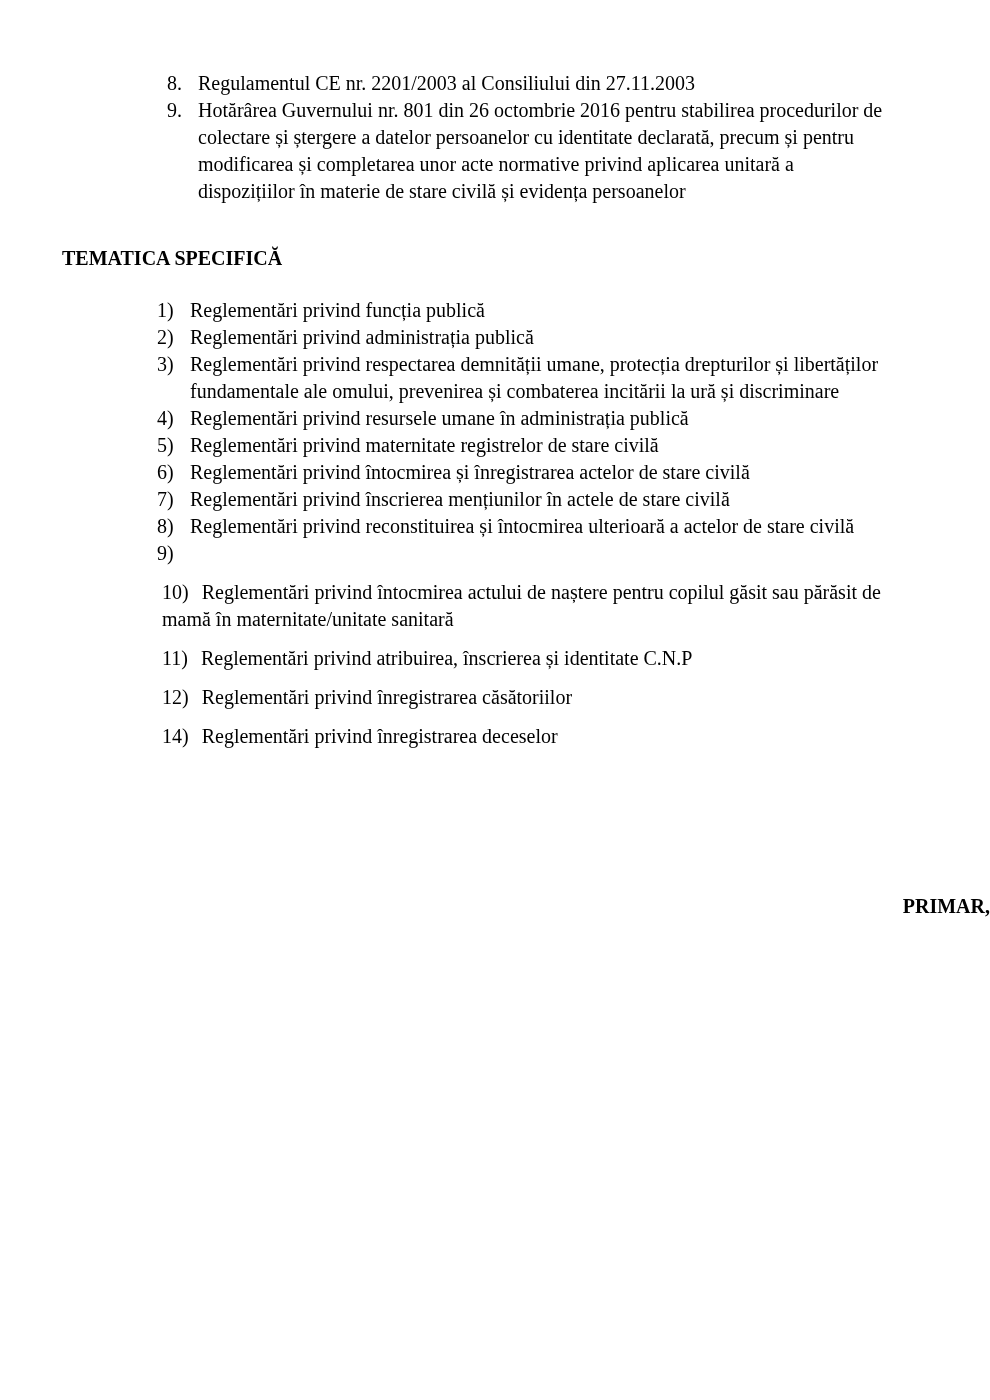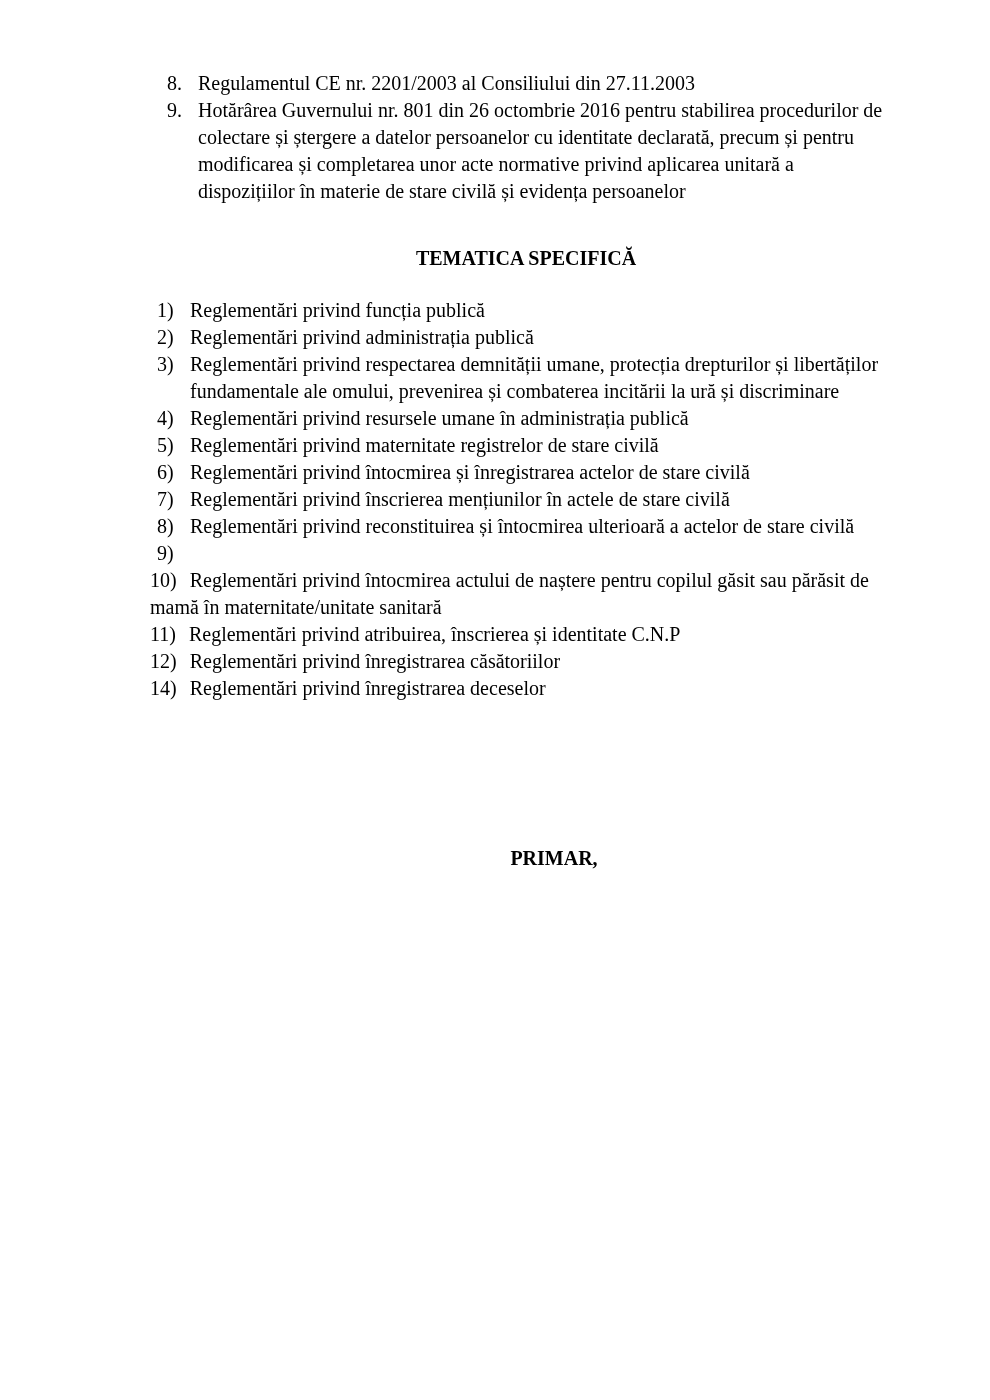--- a/index.html
+++ b/index.html
@@ -40,35 +40,34 @@
   .spec-list .num {
     width: 33px;
     flex-shrink: 0;
   }
   .txt { white-space: pre; }
   
   .flat-list {
     margin-left: 150px;
     margin-right: 20px;
   }
-  .flat-list .row { margin: 0; }
+  .flat-list .row { margin: 12px; }
   .flat-list .numi { margin-right: 13px; }
   .flat-list .txti { white-space: pre-line; }
 
   .heading {
     margin: 40px 0 0 62px;
-    text-align: center;
     font-weight: bold;
     font-size: 20px;
     line-height: 27px;
   }
   .signature {
     margin-top: 143px;
     margin-left: 118px;
-    text-align: center;
+    text-align: right;
     font-weight: bold;
   }
 </style>
 </head>
 <body>
 
 <div class="page">
 
   <div class="outer-list">
     <div class="row">

